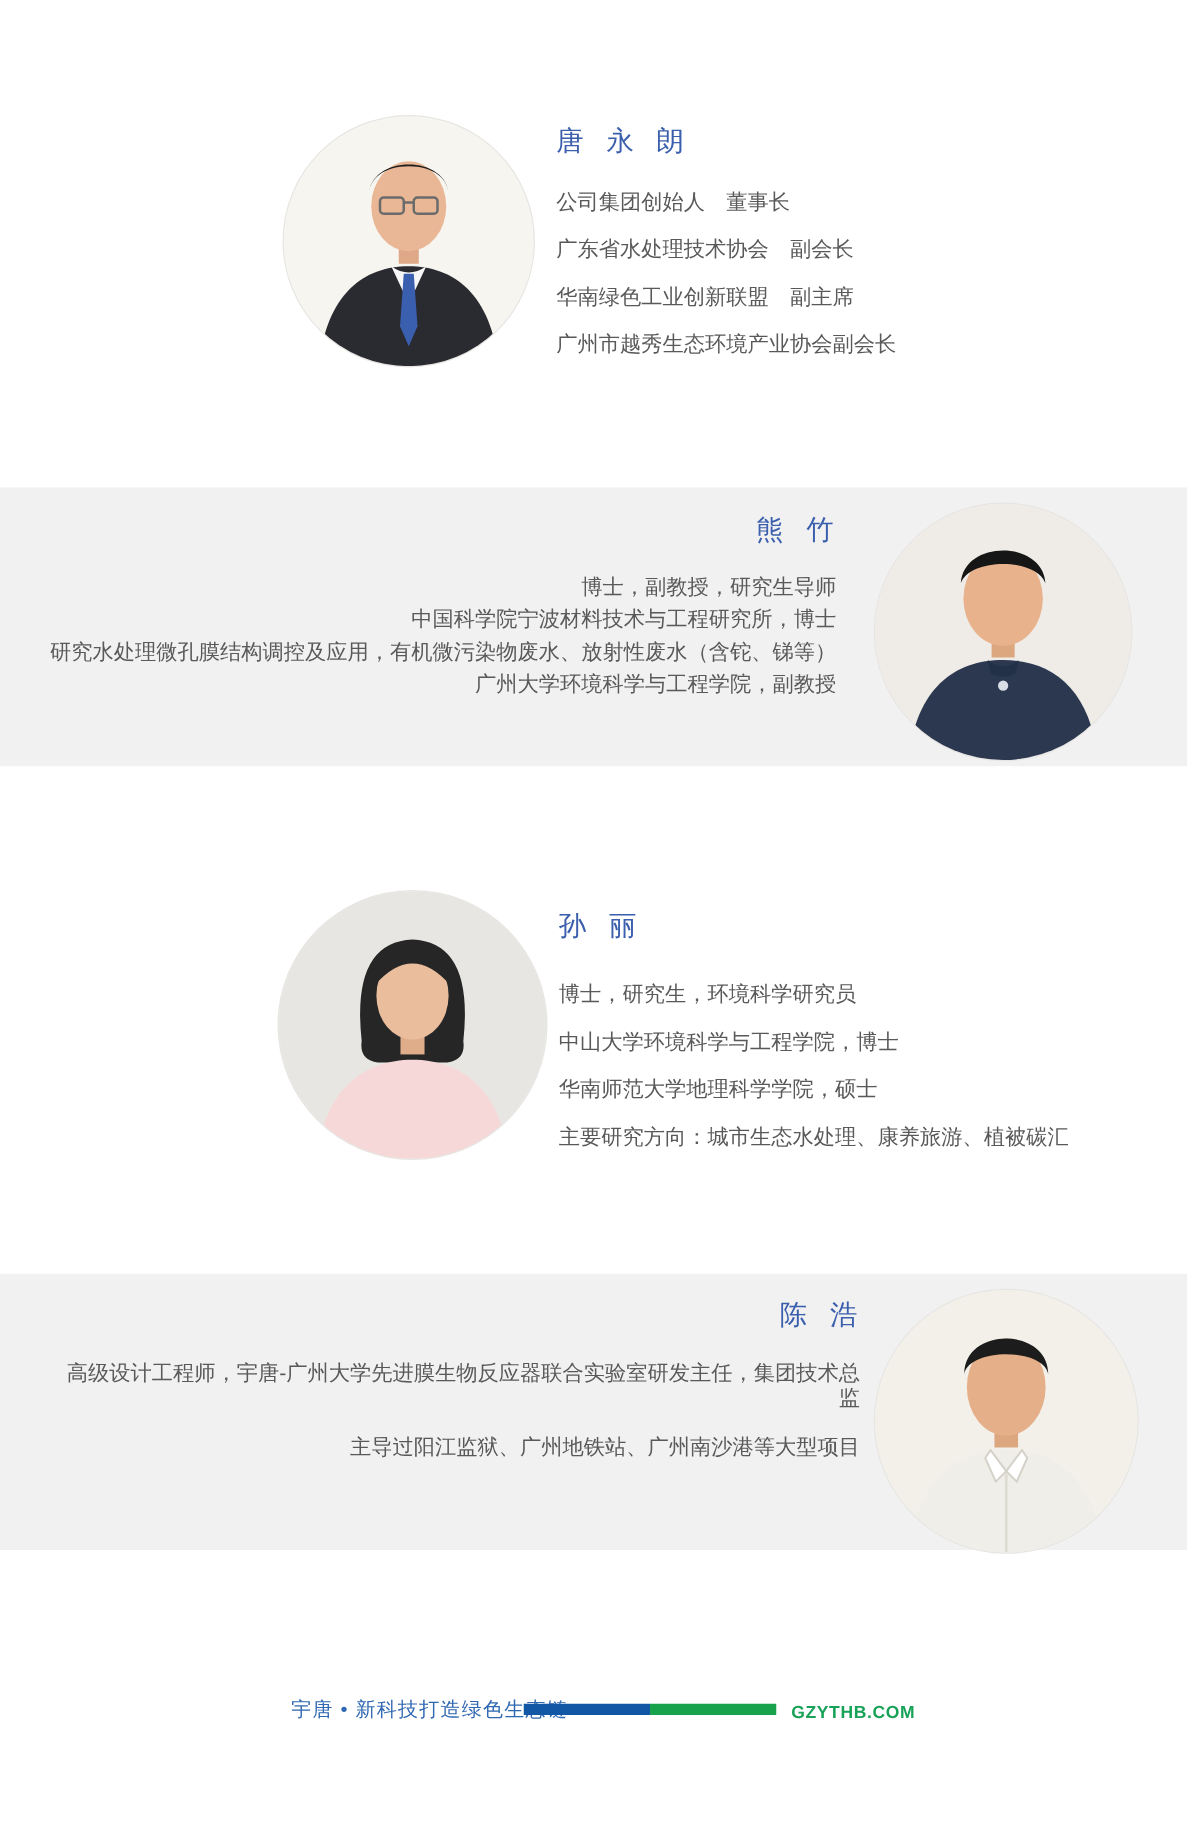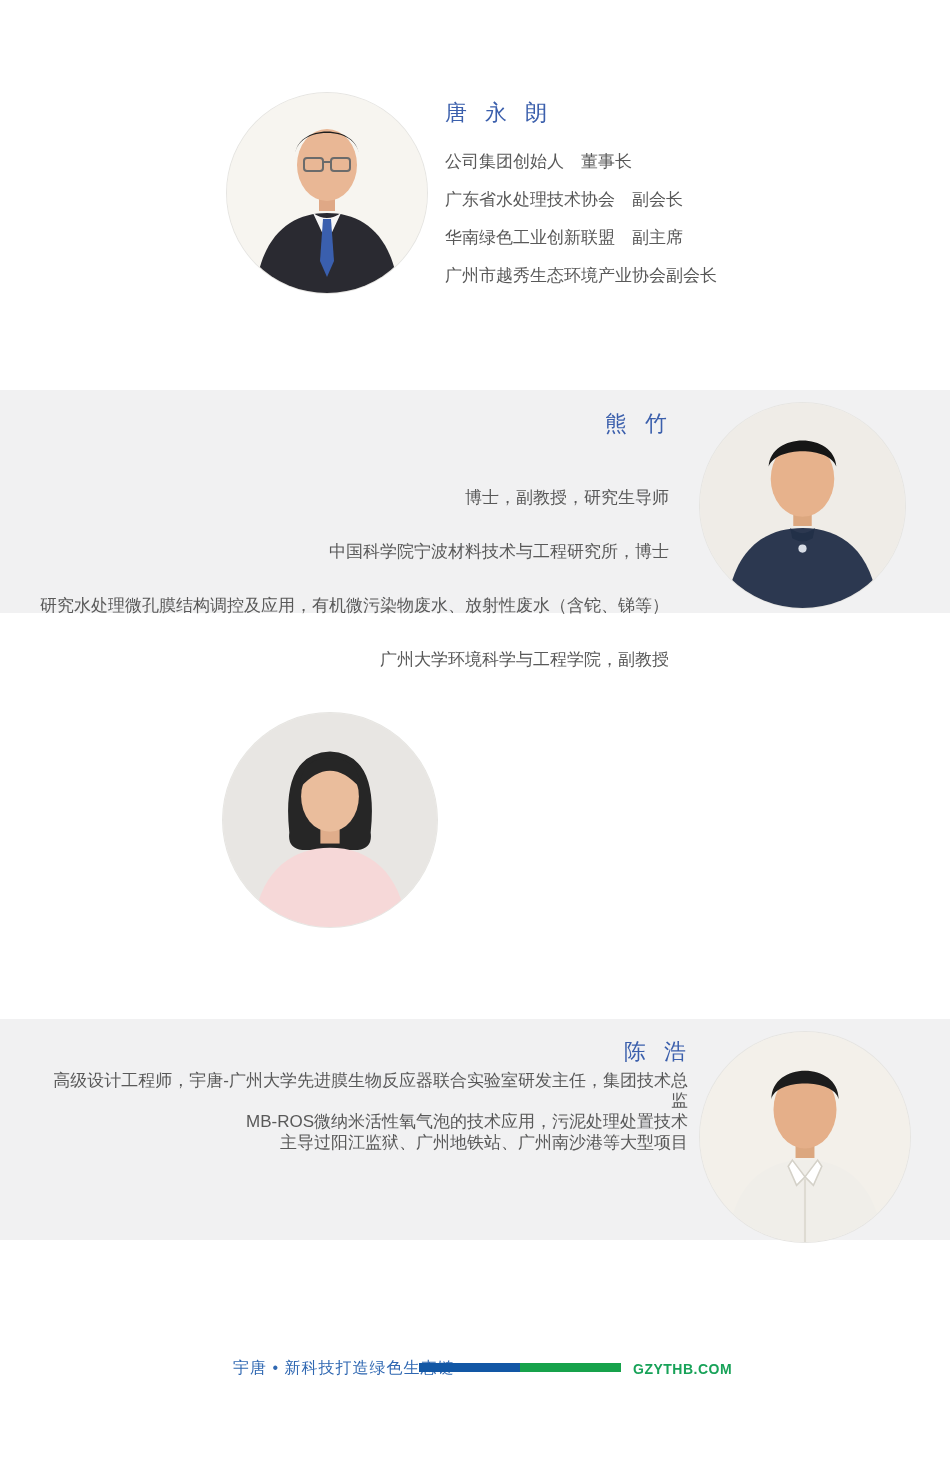--- a/index.html
+++ b/index.html
@@ -48,29 +48,29 @@
   }
   .textcol.left{align-items:flex-start;text-align:left;}
   .textcol.right{align-items:flex-end;text-align:right;}
 
   .tc1{left:445px;top:99px;width:480px;}
   .tc1 .pname{margin-bottom:25px;}
   .tc1 .pline{margin-bottom:18px;text-align:center;}
 
   .tc2{right:281px;top:410px;width:640px;}
   .tc2 .pname{margin-bottom:16px;}
-  .tc2 .pline{margin-top:34px;text-align:right;}
+  .tc2 .pline{margin-top:6px;text-align:right;}
 
   .tc3{left:447px;top:727px;width:480px;}
   .tc3 .pname{margin-bottom:13px;}
   .tc3 .pline{margin-top:18px;}
 
   .tc4{right:262px;top:1038px;width:650px;}
   .tc4 .pname{margin-bottom:4px;text-align:right;}
-  .tc4 .pline{margin-top:1px;}
+  .tc4 .pline{margin-top:19px;}
 
   .footer{position:absolute;left:0;top:1350px;width:950px;height:40px;}
   .footer .tagline{
     position:absolute;left:233px;top:8px;
     font-size:16px;color:var(--footer-blue);letter-spacing:1px;
   }
   .footer .bar{position:absolute;left:419px;top:13px;width:202px;height:9px;display:flex;}
   .footer .bar .half-blue{width:101px;height:9px;background:var(--bar-blue);}
   .footer .bar .half-green{width:101px;height:9px;background:var(--bar-green);}
   .footer .domain{
@@ -130,25 +130,31 @@
   <div class="photo p3">
     <svg viewBox="0 0 200 200">
       <rect width="200" height="200" fill="#e8e6e3"></rect>
       <path d="M62,112 Q54,38 100,36 Q146,38 138,112 Q140,126 126,128 L74,128 Q60,126 62,112 Z" fill="#262626"></path>
       <rect x="91" y="102" width="18" height="20" fill="#e0ad8b"></rect>
       <ellipse cx="100" cy="78" rx="27" ry="33" fill="#eabd9c"></ellipse>
       <path d="M72,70 Q72,42 100,42 Q128,42 128,70 Q114,54 100,54 Q86,54 72,70 Z" fill="#262626"></path>
       <path d="M28,200 C34,148 64,126 100,126 C136,126 166,148 172,200 Z" fill="#f6d8d8"></path>
     </svg>
   </div>
+  <div class="textcol left tc3">
+    <div class="pname">孙 丽</div>
+    <div class="pline">博士，研究生，环境科学研究员</div>
+    <div class="pline">中山大学环境科学与工程学院，博士</div>
+    <div class="pline">华南师范大学地理科学学院，硕士</div>
+    <div class="pline">主要研究方向：城市生态水处理、康养旅游、植被碳汇</div>
+  </div>
 
   <div class="textcol right tc4">
     <div class="pname">陈 浩</div>
     <div class="pline">高级设计工程师，宇唐-广州大学先进膜生物反应器联合实验室研发主任，集团技术总监</div>
-    <div class="pline">MB-ROS微纳米活性氧气泡的技术应用，污泥处理处置技术</div>
     <div class="pline">主导过阳江监狱、广州地铁站、广州南沙港等大型项目</div>
   </div>
   <div class="photo p4">
     <svg viewBox="0 0 200 200">
       <rect width="200" height="200" fill="#f3f0ea"></rect>
       <rect x="91" y="100" width="18" height="20" fill="#dca77f"></rect>
       <ellipse cx="100" cy="74" rx="30" ry="37" fill="#e5af89"></ellipse>
       <path d="M68,64 C68,28 132,28 132,64 C128,44 72,44 68,64 Z" fill="#1c1c1c"></path>
       <path d="M26,200 C32,144 62,122 100,122 C138,122 168,144 174,200 Z" fill="#f0eee9"></path>
       <path d="M88,122 L100,138 L92,146 L84,128 Z" fill="#ffffff" stroke="#d4d1c8" stroke-width="1.5"></path>

